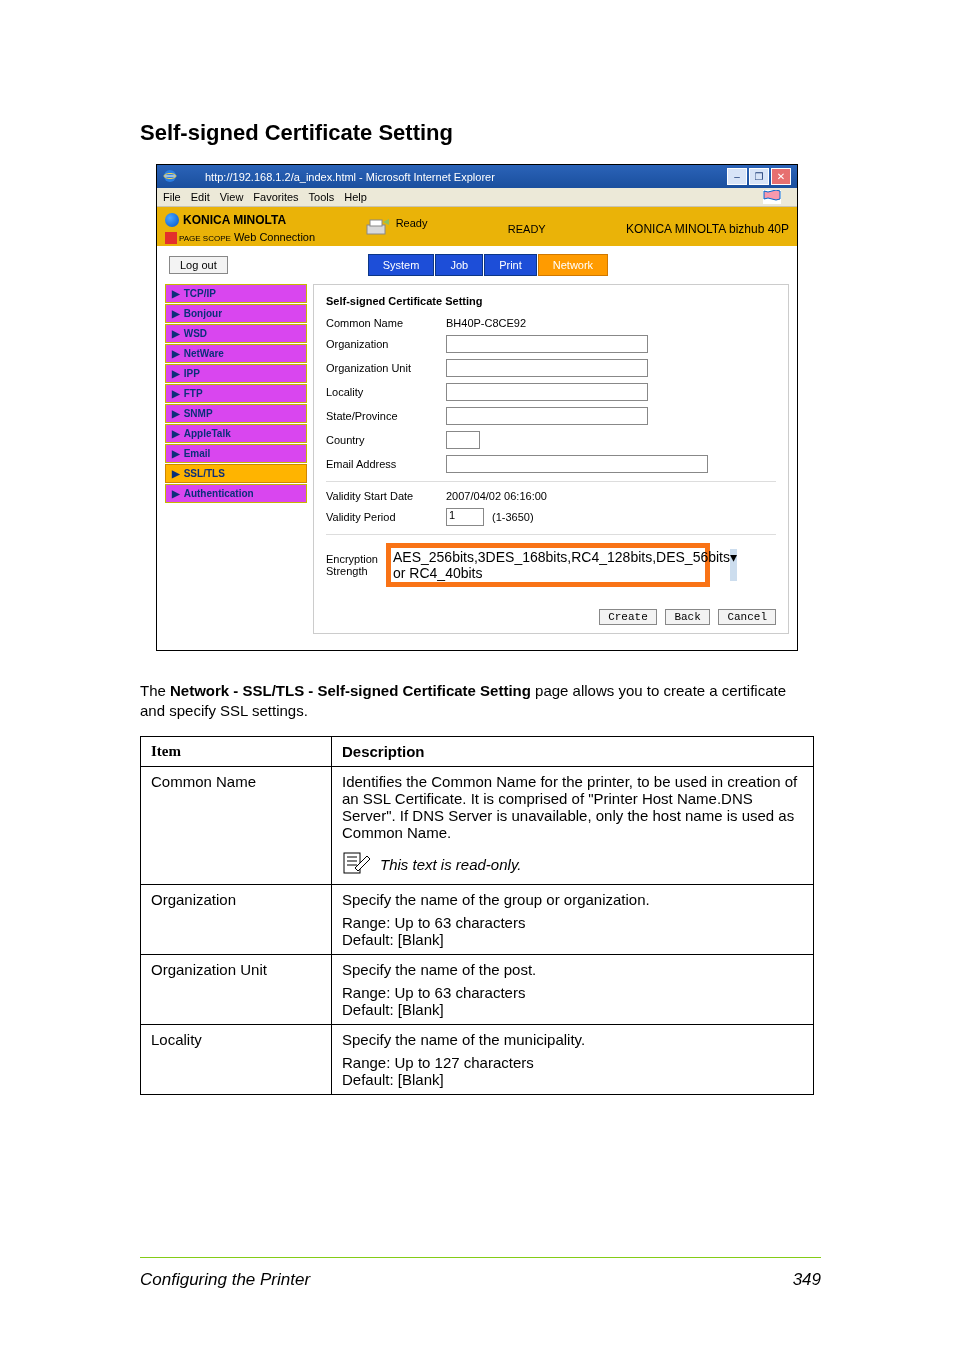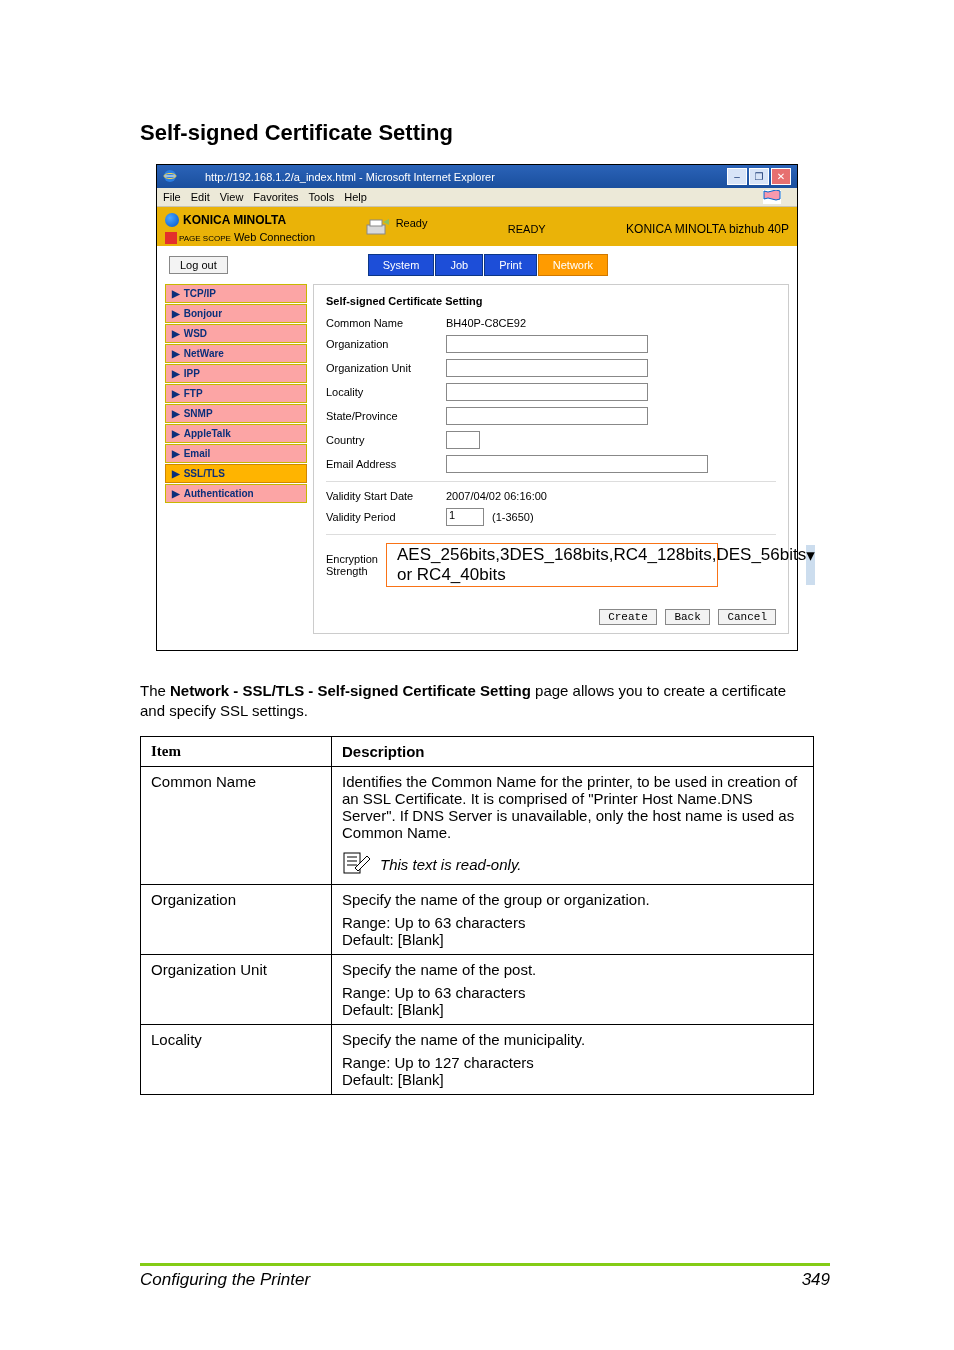--- a/index.html
+++ b/index.html
@@ -120,21 +120,21 @@
   .content-area {
     display:flex;
     background:#fff;
     padding: 0 8px 8px 8px;
     gap:6px;
   }
   .sidebar {
     width:142px;
   }
   .side-item {
-    background:#fca5a5;
+    background:#d946ef;
     border:1px solid #c7b700;
     padding:3px 6px;
     margin-bottom:1px;
     font-size:10px;
     color:#0b2f7a;
     font-weight:bold;
   }
   .side-item.selected {
     background:#ffb400;
     border-color:#d08600;
@@ -159,24 +159,24 @@
   .form-input {
     height:16px;
     border:1px solid #888;
     background:#fff;
     flex:1;
     max-width:200px;
   }
   .small-input { width:32px; flex:none; }
   .hr { border-top:1px solid #ddd; margin:8px 0; }
   .encsel {
-    border:1px solid #f97316;
+    border:5px solid #f97316;
     background:#fff;
-    padding:1px 10px;
-    font-size:17px;
+    padding:1px 2px;
+    font-size:14px;
     width:310px;
   }
   .dlg-btns { text-align:right; margin-top:24px;font-family:Liberation Mono, monospace; }
   .dlg-btn {
     border:1px solid #888;
     background:#f3f3f3;
     padding:1px 8px;
     font-size:11px;
     margin-left:2px;
   }
@@ -193,23 +193,23 @@
     text-align:left;
   }
   table.desc th { font-weight:bold; }
   .note-row { display:flex; align-items:center; gap:8px; margin-top:10px; }
   .note-icon { flex:none; }
   .note-text { font-style:italic; }
   .footer-row {
     position:absolute;
     bottom:60px;
     left:140px;
-    right:124px;
-    border-top:3px solid #84cc16;
-    padding-top:4px;
+    right:133px;
+    border-top:1px solid #84cc16;
+    padding-top:12px;
     display:flex;
     font-style:italic;
     font-size:17px;
   }
   .footer-left { flex:1; }
   .footer-right { font-style:italic; }
   .ie-flag {
     width:18px;height:14px; margin-left:auto;
   }
 </style>

